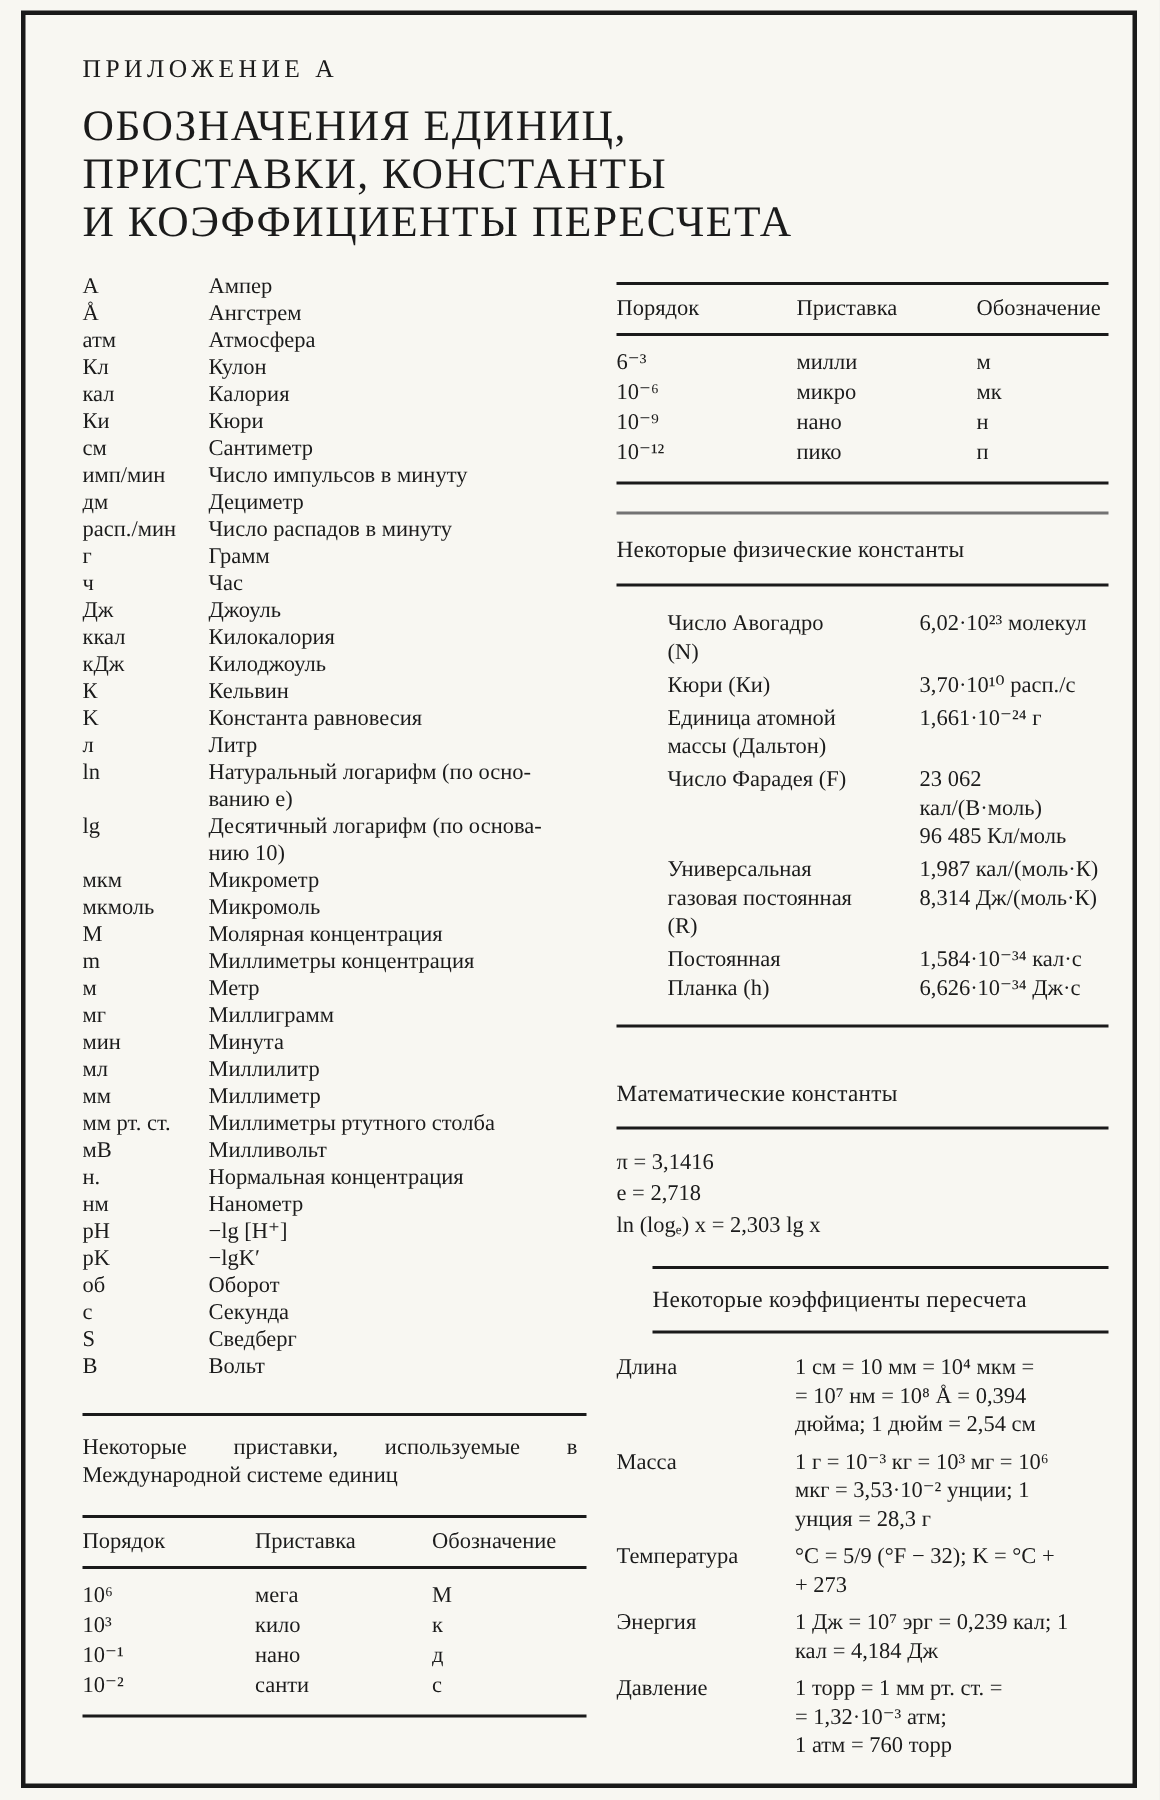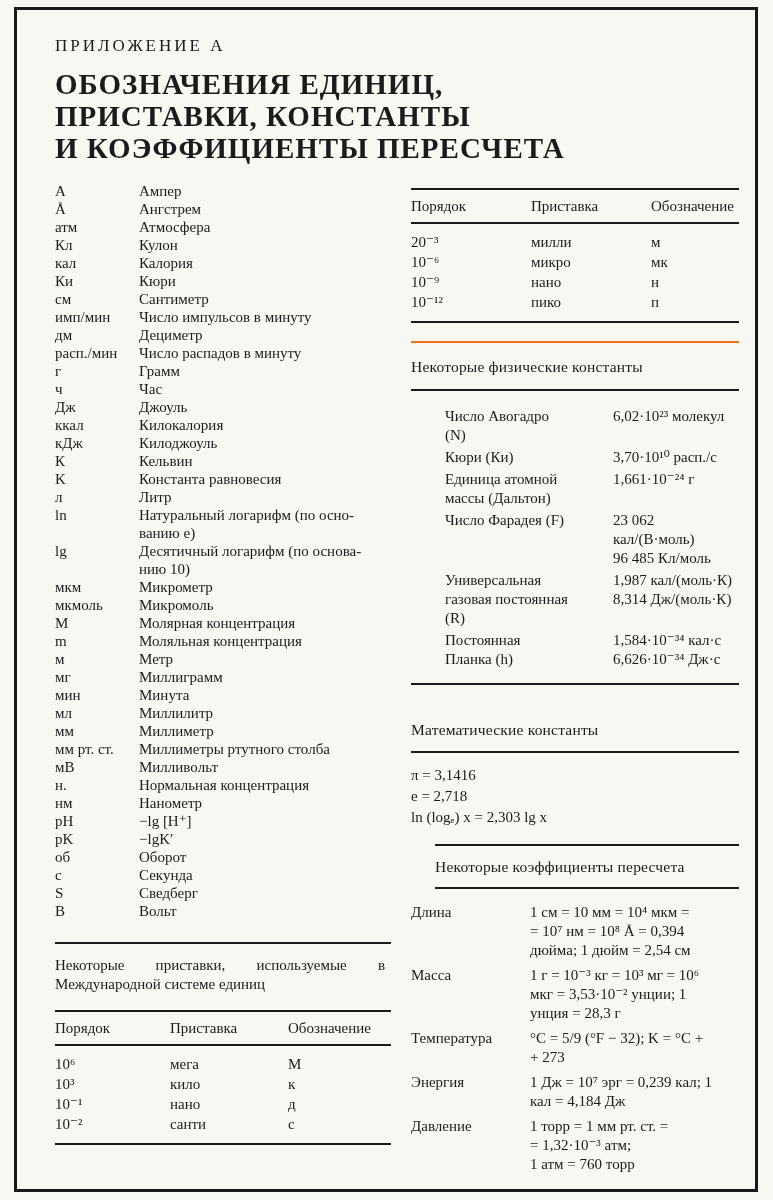--- a/index.html
+++ b/index.html
@@ -11,41 +11,41 @@
     color: #1b1b1b;
   }
   .scan { position: relative; width: 773px; height: 1200px; background: #f8f7f2; overflow: hidden; }
   .frame {
     position: absolute; left: 14px; top: 7px; width: 744px; height: 1185px;
     border: 3px solid #191919;
     padding: 26px 16px 16px 38px;
     overflow: hidden;
   }
   .appendix { font-size: 17px; letter-spacing: 3px; line-height: 20px; margin: 0 0 12px 0; }
-  .title { font-size: 29px; line-height: 32px; font-weight: bold; letter-spacing: 1px; margin: 0 0 18px 0; }
+  .title { font-size: 29px; line-height: 32px; font-weight: normal; letter-spacing: 1px; margin: 0 0 18px 0; }
   .columns { display: flex; gap: 20px; }
   .col-left { width: 336px; flex: none; }
   .col-right { flex: 1; min-width: 0; }
 
   .abbr-row { display: grid; grid-template-columns: 84px 1fr; font-size: 15px; line-height: 18px; }
   .abbr-meaning { white-space: pre-line; }
 
   .rule { height: 2px; background: #1a1a1a; }
   .rule-after-list { margin-top: 22px; }
   .prefix-intro { font-size: 15px; line-height: 19px; text-align: justify; margin: 12px 6px 0 0; }
 
   .ptable { margin-top: 16px; font-size: 15px; }
   .ptable-header { display: grid; grid-template-columns: 115px 118px 1fr; padding: 8px 0 7px 0; }
   .ptable-right .ptable-header, .ptable-right .ptable-row { grid-template-columns: 120px 120px 1fr; }
   .ptable-body { padding: 8px 0 9px 0; }
   .ptable-row { display: grid; grid-template-columns: 115px 118px 1fr; line-height: 20px; }
   .col-right > .ptable { margin-top: 6px; }
 
   .sec-head { font-size: 15.5px; font-weight: normal; margin: 0; letter-spacing: 0.2px; }
-  .phys-head { margin-top: 18px; border-top: 2px solid #f97316; border-bottom: 2px solid #1a1a1a; padding: 15px 0 13px 0; }
+  .phys-head { margin-top: 18px; border-top: 2px solid #737373; border-bottom: 2px solid #1a1a1a; padding: 15px 0 13px 0; }
 
   .const-list { margin-top: 16px; font-size: 15px; }
   .const-row { display: grid; grid-template-columns: 168px 1fr; line-height: 19px; margin-bottom: 3px; }
   .const-name, .const-value { white-space: pre-line; margin-left: 34px; }
 
   .rule-close { margin-top: 14px; }
   .math-head { margin-top: 36px; border-bottom: 2px solid #1a1a1a; padding-bottom: 12px; }
   .math-lines { margin-top: 12px; font-size: 15px; }
   .math-line { line-height: 21px; }
 
@@ -162,21 +162,21 @@
             <div class="abbr-row">
             <span class="abbr-sym">мкмоль</span>
             <span class="abbr-meaning">Микромоль</span>
           </div>
             <div class="abbr-row">
             <span class="abbr-sym">М</span>
             <span class="abbr-meaning">Молярная концентрация</span>
           </div>
             <div class="abbr-row">
             <span class="abbr-sym">m</span>
-            <span class="abbr-meaning">Моляльная концентрация</span>
+            <span class="abbr-meaning">Миллиметры концентрация</span>
           </div>
             <div class="abbr-row">
             <span class="abbr-sym">м</span>
             <span class="abbr-meaning">Метр</span>
           </div>
             <div class="abbr-row">
             <span class="abbr-sym">мг</span>
             <span class="abbr-meaning">Миллиграмм</span>
           </div>
             <div class="abbr-row">
@@ -276,21 +276,21 @@
         <div class="ptable ptable-right">
           <div class="rule"></div>
           <div class="ptable-header">
             <span>Порядок</span>
             <span>Приставка</span>
             <span>Обозначение</span>
           </div>
           <div class="rule"></div>
           <div class="ptable-body">
               <div class="ptable-row">
-              <span>20⁻³</span>
+              <span>6⁻³</span>
               <span>милли</span>
               <span>м</span>
             </div>
               <div class="ptable-row">
               <span>10⁻⁶</span>
               <span>микро</span>
               <span>мк</span>
             </div>
               <div class="ptable-row">
               <span>10⁻⁹</span>

